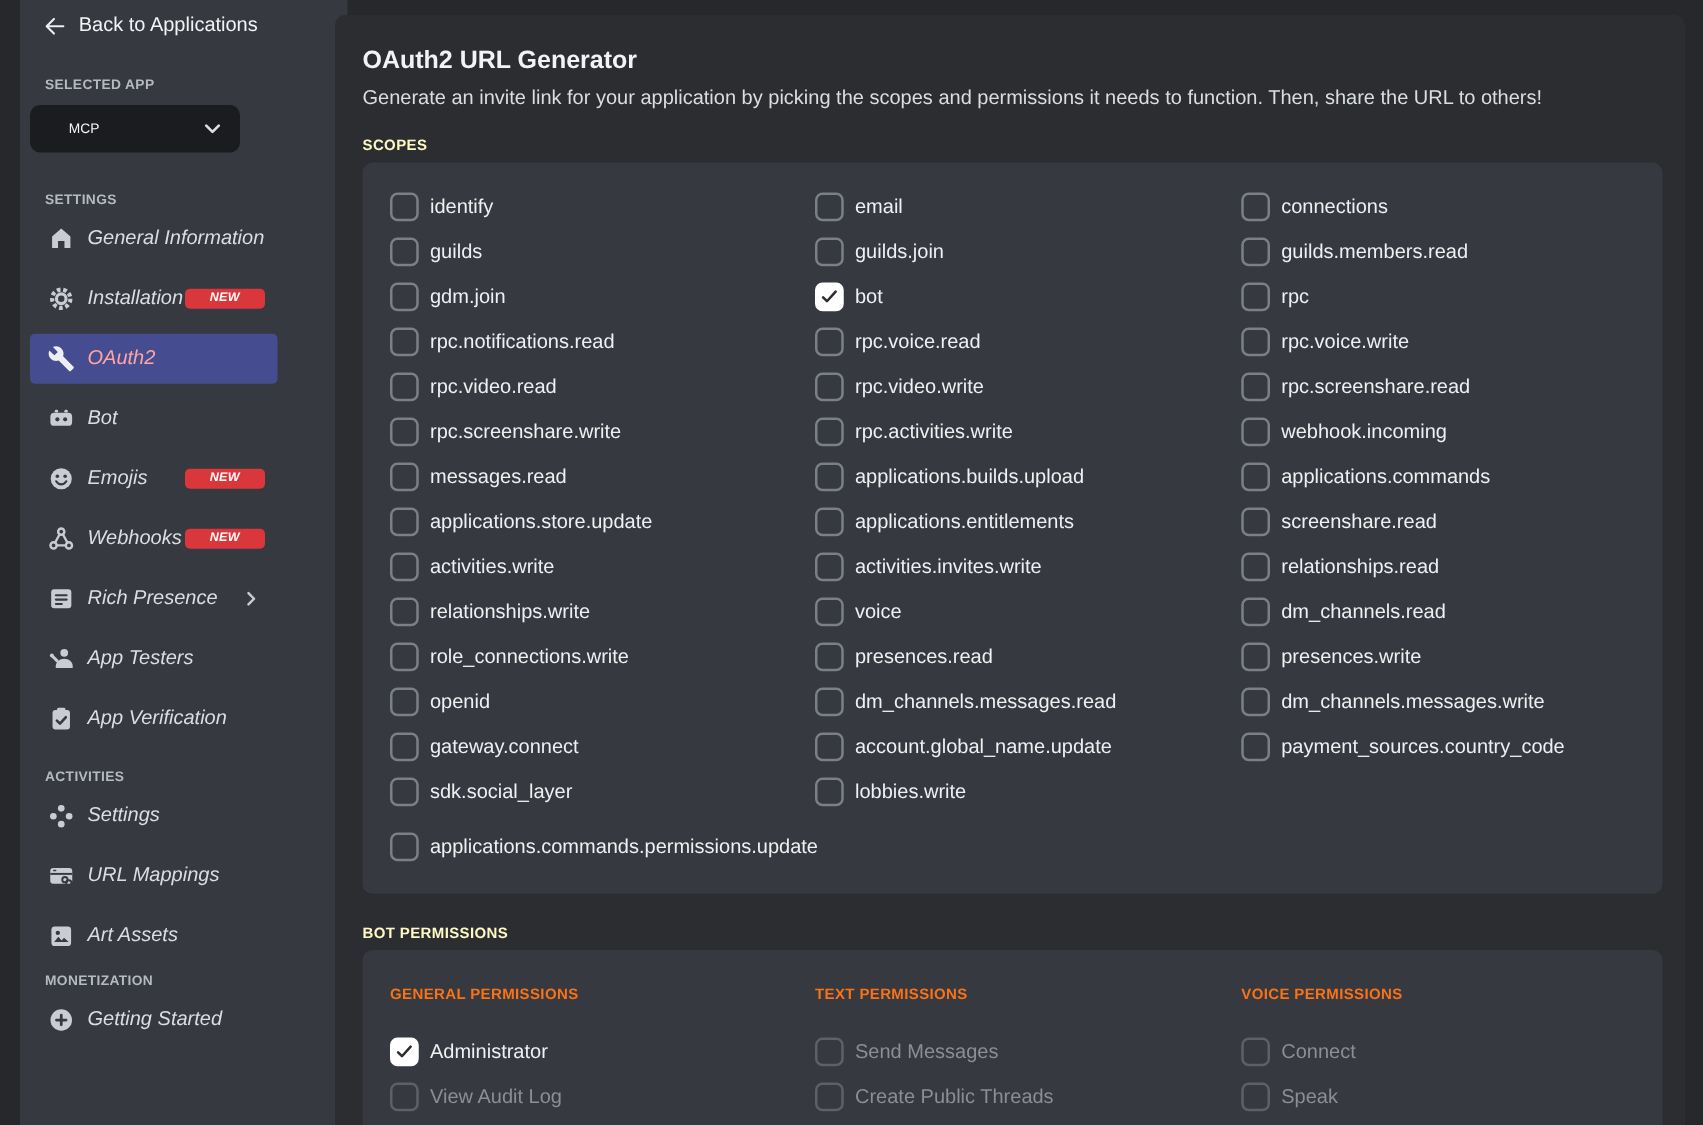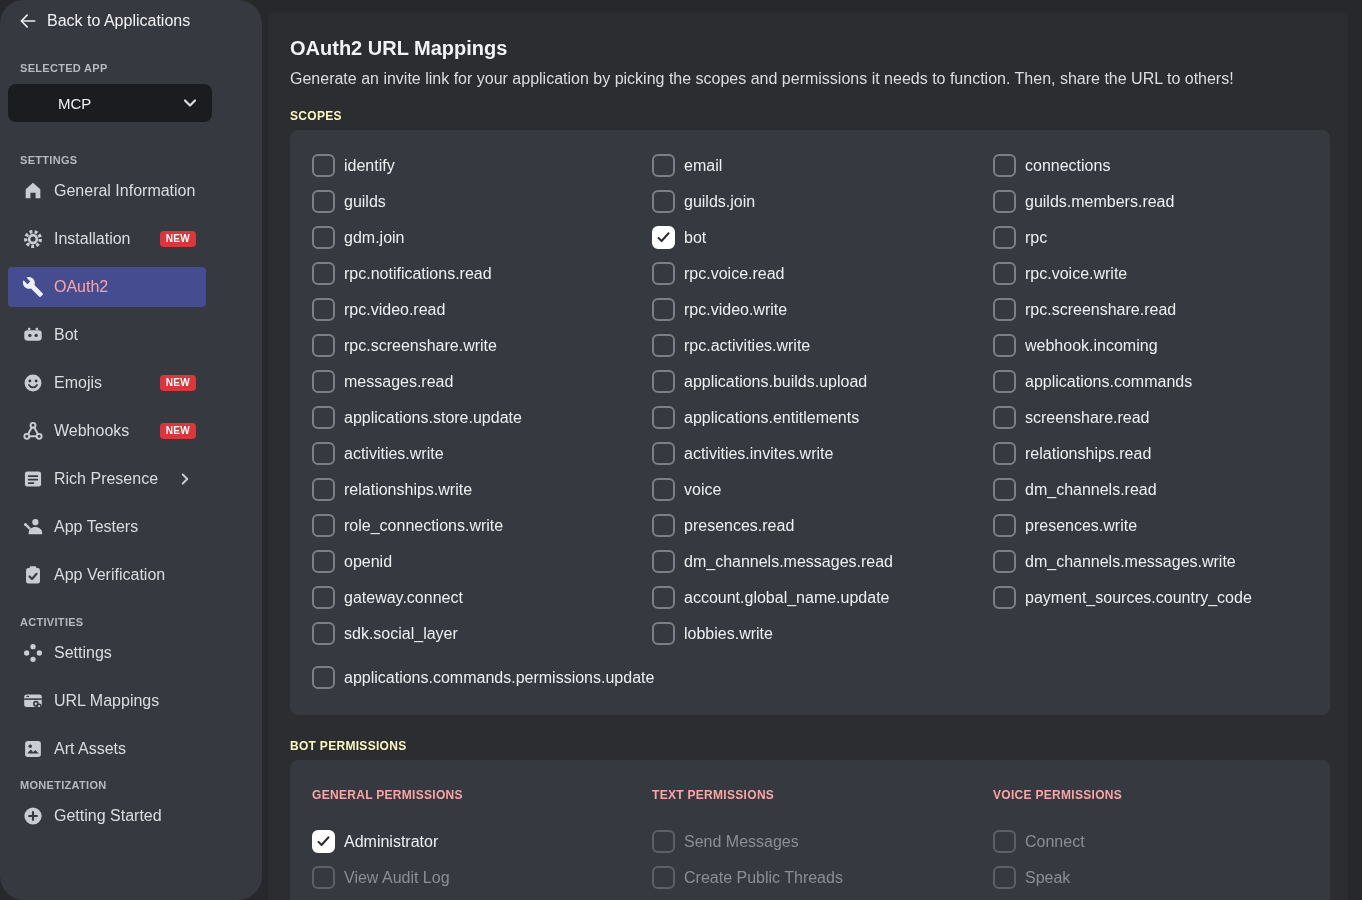--- a/index.html
+++ b/index.html
@@ -24,59 +24,58 @@
   html,body{margin:0;padding:0;}
   body{
     width:1362px;height:900px;overflow:hidden;position:relative;
     background:var(--page-bg);
     font-family:"Liberation Sans","DejaVu Sans",sans-serif;
     color:var(--text-mid);
     -webkit-font-smoothing:antialiased;
   }
   
   .sidebar{
-    position:absolute;left:0;top:0;width:262px;height:900px;
+    position:absolute;left:16px;top:0;width:262px;height:900px;
     background:var(--sidebar-bg);
-    border-radius:24px;
   }
   .back-link{
     display:flex;align-items:center;gap:9px;
     margin:11px 0 0 18px;color:var(--text-bright);font-size:16px;cursor:pointer;
   }
   .back-link svg{display:block;}
   .section-label{
     margin:0 0 0 20px;font-size:11px;font-weight:bold;color:var(--text-dim);
     letter-spacing:.3px;
   }
   .selected-app-label{margin-top:31px;}
   .app-select{
-    position:relative;margin:10px 0 0 8px;width:204px;height:38px;
+    position:relative;margin:10px 0 0 8px;width:168px;height:38px;
     background:var(--dropdown-bg);border-radius:8px;
-    display:flex;align-items:center;padding-left:50px;
-    color:var(--text-bright);font-size:15px;cursor:pointer;
+    display:flex;align-items:center;padding-left:31px;
+    color:var(--text-bright);font-size:11px;cursor:pointer;
   }
   .app-select .chev{position:absolute;right:12px;top:9px;color:var(--text-mid);}
   .nav-section-header{margin-top:32px;margin-bottom:5px;}
   .nav-section-header.tight{margin-top:21px;}
   .nav-list{margin-top:0;}
   .nav-item{
     display:flex;align-items:center;
     width:198px;height:40px;margin:0 0 8px 8px;border-radius:4px;
-    padding-left:14px;cursor:pointer;color:#c9ccd2;
+    padding-left:14px;cursor:pointer;color:#c9ccd2;font-style:italic;
   }
   .nav-item .nav-icon{width:22px;height:22px;flex:0 0 22px;display:block;}
   .nav-item .nav-icon svg{display:block;width:22px;height:22px;}
   .nav-label{margin-left:10px;font-size:16px;color:var(--text-mid);white-space:nowrap;}
   .nav-item.selected{background:var(--accent-selected-nav);--icon-cut:var(--accent-selected-nav);}
   .nav-item.selected .nav-label{color:#fca5a5;}
   .nav-item.selected{color:#eceef2;}
   .new-badge{
     margin-left:auto;margin-right:10px;background:var(--badge-red);color:#fff;
     font-size:10px;font-weight:bold;letter-spacing:.3px;
-    padding:3px 6px;border-radius:4px;line-height:1;text-align:center;
+    padding:3px 20px;border-radius:4px;line-height:1;text-align:center;
   }
   .nav-chevron{margin-left:auto;margin-right:12px;color:#c9ccd2;display:block;height:18px;}
   
   .main-panel{
     position:absolute;left:268px;top:12px;width:1080px;height:888px;
     background:var(--panel-bg);border-radius:8px 8px 0 0;
     padding:25px 18px 0 22px;
   }
   .page-title{margin:0;font-size:20px;line-height:22px;font-weight:bold;color:var(--text-bright);}
   .page-desc{margin:12px 0 0 0;font-size:16px;line-height:16px;color:var(--text-mid);}
@@ -96,21 +95,21 @@
     border-radius:6px;background:transparent;
     display:flex;align-items:center;justify-content:center;
   }
   .checkbox.checked{background:var(--checkbox-checked-bg);border-color:var(--checkbox-checked-bg);}
   .checkbox svg{display:block;}
   .scope-label{margin-left:9px;font-size:16px;line-height:23px;color:#eef0f2;white-space:nowrap;}
   
   .perms-card{padding:28px 20px 20px 22px;height:200px;display:grid;
     grid-template-columns:340px 341px 1fr;align-content:start;}
   .perm-col{display:block;}
-  .perm-col-header{font-size:12px;font-weight:bold;letter-spacing:.3px;color:#fca5a5;margin-bottom:15px;}
+  .perm-col-header{font-size:12px;font-weight:bold;letter-spacing:.3px;color:#f97316;margin-bottom:15px;}
   .perm-item{display:flex;align-items:flex-end;height:36px;cursor:pointer;}
   .perm-item.disabled .checkbox{border-color:var(--cb-border-disabled);}
   .perm-item.disabled .scope-label{color:var(--text-disabled);}
 </style>
 </head>
 <body>
 
 <div class="sidebar">
   <div class="back-link">
     <span>
@@ -285,21 +284,21 @@
               <path d="M12 7.8v8.4M7.8 12h8.4" stroke="var(--icon-cut)" stroke-width="2.4" stroke-linecap="round"></path>
             </svg>
           </span>
           <span class="nav-label">Getting Started</span>
         </div>
       </div>
     </nav>
 </div>
 
 <div class="main-panel">
-  <h1 class="page-title">OAuth2 URL Mappings</h1>
+  <h1 class="page-title">OAuth2 URL Generator</h1>
   <p class="page-desc">Generate an invite link for your application by picking the scopes and permissions it needs to function. Then, share the URL to others!</p>
 
   <div class="mini-header">SCOPES</div>
 
   <div class="card scopes-card">
     <div class="scopes-grid" id="scopes-grid">
         <div class="scope-item">
           <span class="checkbox"></span>
           <span class="scope-label">identify</span>
         </div>

